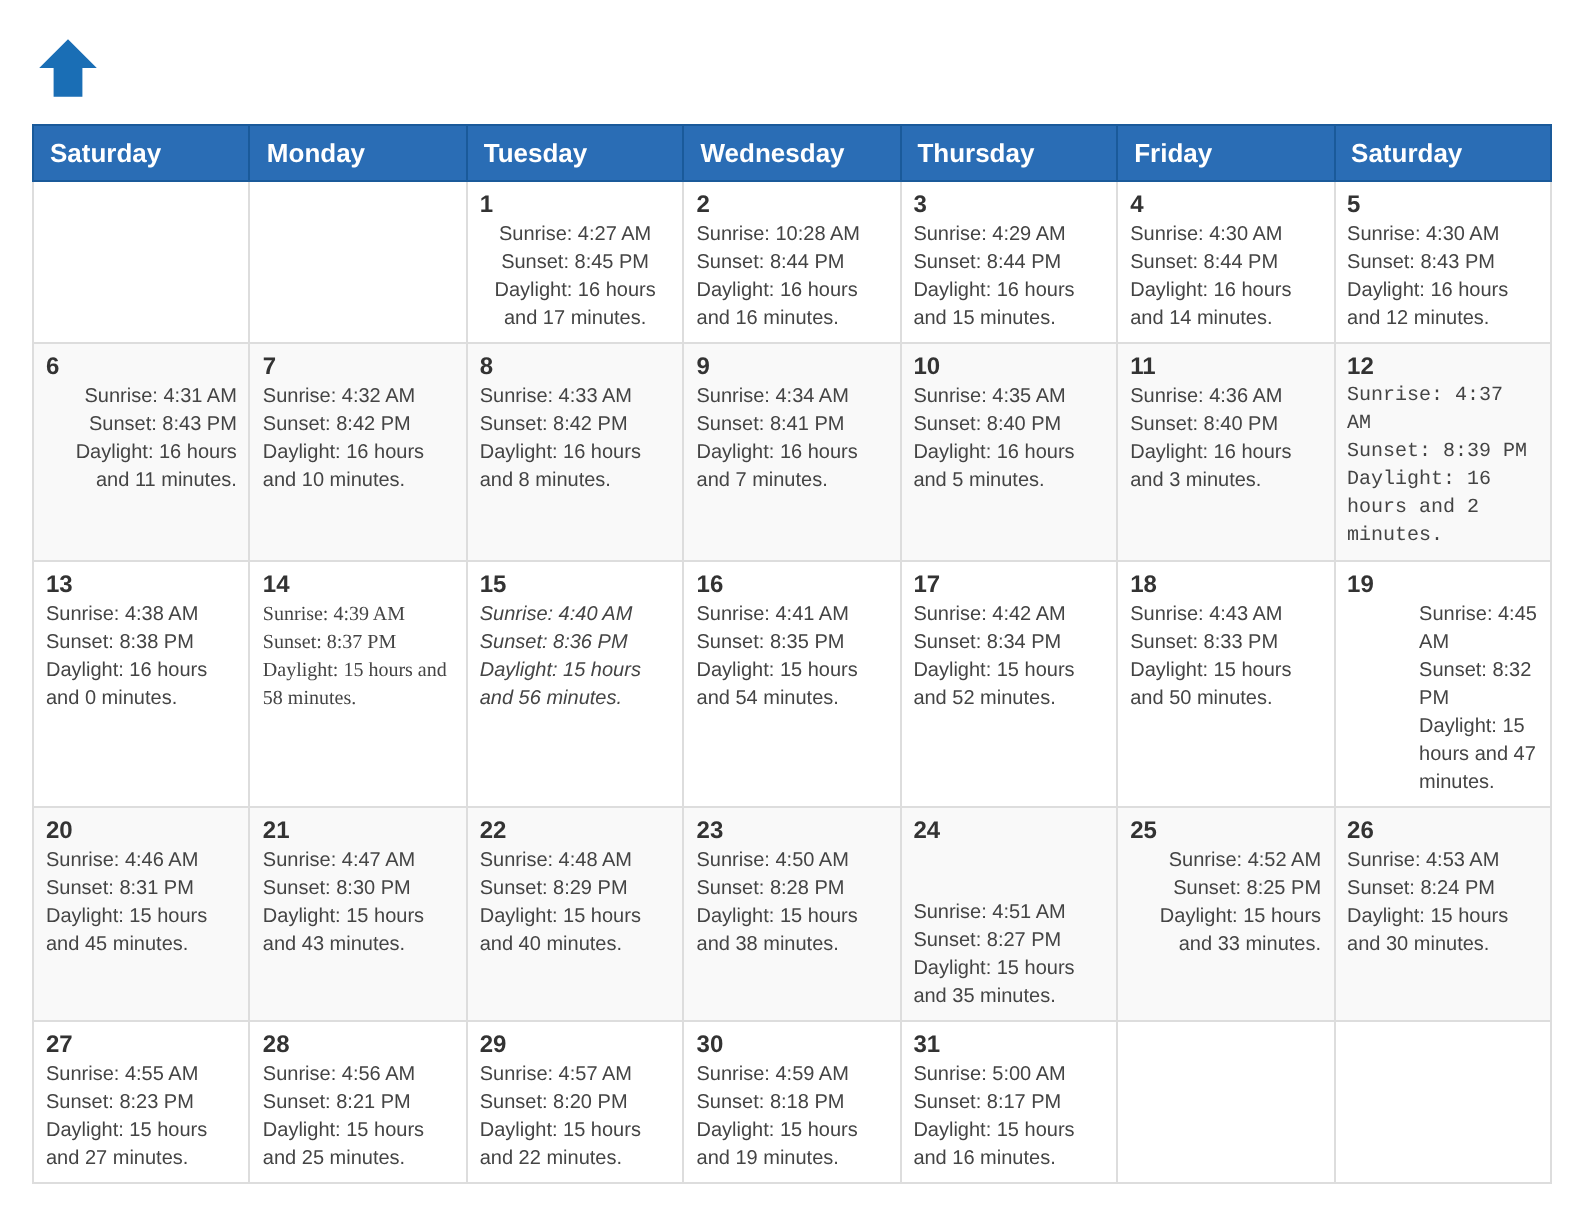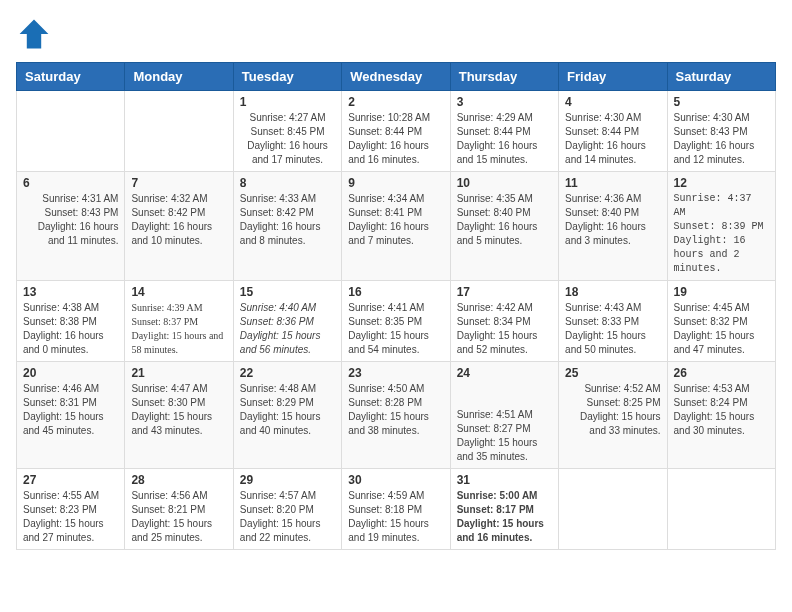--- a/index.html
+++ b/index.html
@@ -234,21 +234,21 @@
 Daylight: 15 hours and 52 minutes.</div>
         </td>
         <td>
           <span class="day-number">18</span>
           <div class="day-info" style="white-space: pre-line;">Sunrise: 4:43 AM
 Sunset: 8:33 PM
 Daylight: 15 hours and 50 minutes.</div>
         </td>
         <td>
           <span class="day-number">19</span>
-          <div class="day-info" style="white-space: pre-line;">Sunrise: 4:45 AM
+          <div class="day-info" style="white-space: pre-line; margin-left: 36px;">Sunrise: 4:45 AM
 Sunset: 8:32 PM
 Daylight: 15 hours and 47 minutes.</div>
         </td>
       </tr>
       <tr>
         <td>
           <span class="day-number">20</span>
           <div class="day-info" style="white-space: pre-line;">Sunrise: 4:46 AM
 Sunset: 8:31 PM
 Daylight: 15 hours and 45 minutes.</div>
@@ -310,21 +310,21 @@
 Daylight: 15 hours and 22 minutes.</div>
         </td>
         <td>
           <span class="day-number">30</span>
           <div class="day-info" style="white-space: pre-line;">Sunrise: 4:59 AM
 Sunset: 8:18 PM
 Daylight: 15 hours and 19 minutes.</div>
         </td>
         <td>
           <span class="day-number">31</span>
-          <div class="day-info" style="white-space: pre-line; font-weight: bold;">Sunrise: 5:00 AM
+          <div class="day-info" style="white-space: pre-line;">Sunrise: 5:00 AM
 Sunset: 8:17 PM
 Daylight: 15 hours and 16 minutes.</div>
         </td>
         <td></td>
         <td></td>
       </tr>
     </tbody>
 </table>
 
 </body></html>

